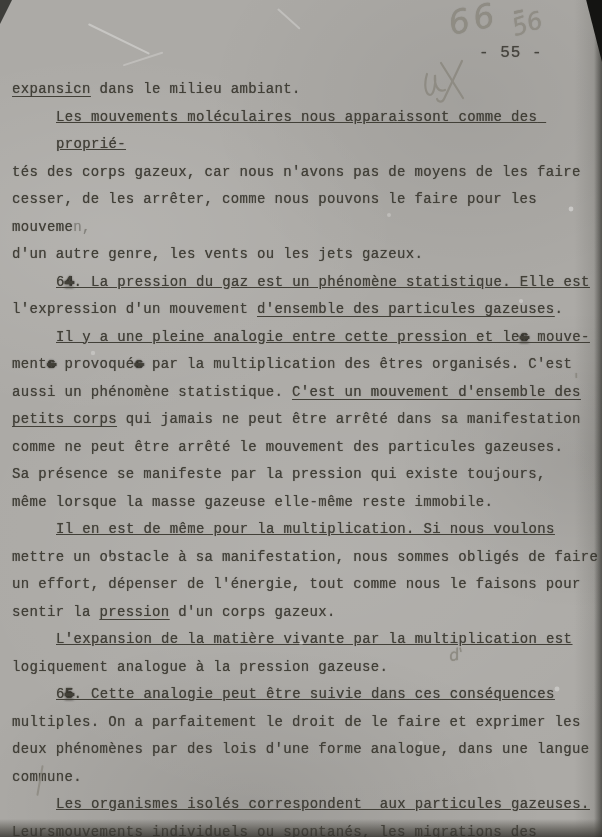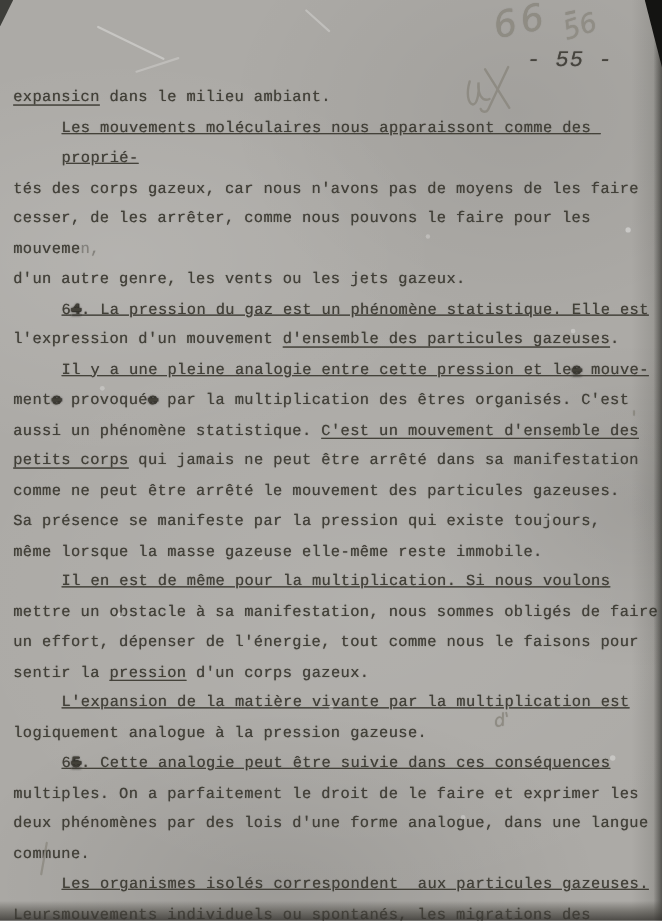--- a/index.html
+++ b/index.html
@@ -25,22 +25,22 @@
   .line { min-height:27.5px; }
   .indent { padding-left:44px;text-decoration:underline; }
   .u { text-decoration:underline; text-underline-offset:3px; text-decoration-thickness:1.2px; }
   .blot {
     font-weight:bold; text-decoration:line-through; text-decoration-thickness:2.5px;
     text-shadow:0 0 1.6px rgba(35,33,30,0.95), 0.6px 0 0 rgba(35,33,30,0.8);
   }
   .faded { opacity:0.42; }
   
   .pagenum {
-    position:absolute; left:479px; top:44px; font-size:20px; letter-spacing:1px;
-    color:#46443e; text-shadow:0 0 0.8px rgba(58,55,50,0.7);font-style:italic;
+    position:absolute; left:479px; top:44px; font-size:16px; letter-spacing:1px;
+    color:#46443e; text-shadow:0 0 0.8px rgba(58,55,50,0.7);
   }
   
   .pencil { color:#8b887f; text-shadow:0 0 1px rgba(120,117,108,0.7); font-family:"DejaVu Sans", sans-serif; }
   .folio-large { position:absolute; left:448px; top:-4px; font-size:33px; font-style:italic; letter-spacing:4px; transform:rotate(-12deg); opacity:0.85; }
   .folio-small { position:absolute; left:512px; top:10px; font-size:24px; font-style:italic; transform:rotate(-18deg); opacity:0.8; }
   .scribble { position:absolute; left:422px; top:54px; opacity:0.85; }
   .insert-mark { position:absolute; left:449px; top:645px; font-size:16px; font-style:italic; transform:rotate(-10deg); opacity:0.9; }
   .apos-mark { position:absolute; left:574px; top:370px; font-size:17px; font-style:italic; opacity:0.9; }
   .divider-slash {
     position:absolute; left:39px; top:765px; width:2px; height:31px;

